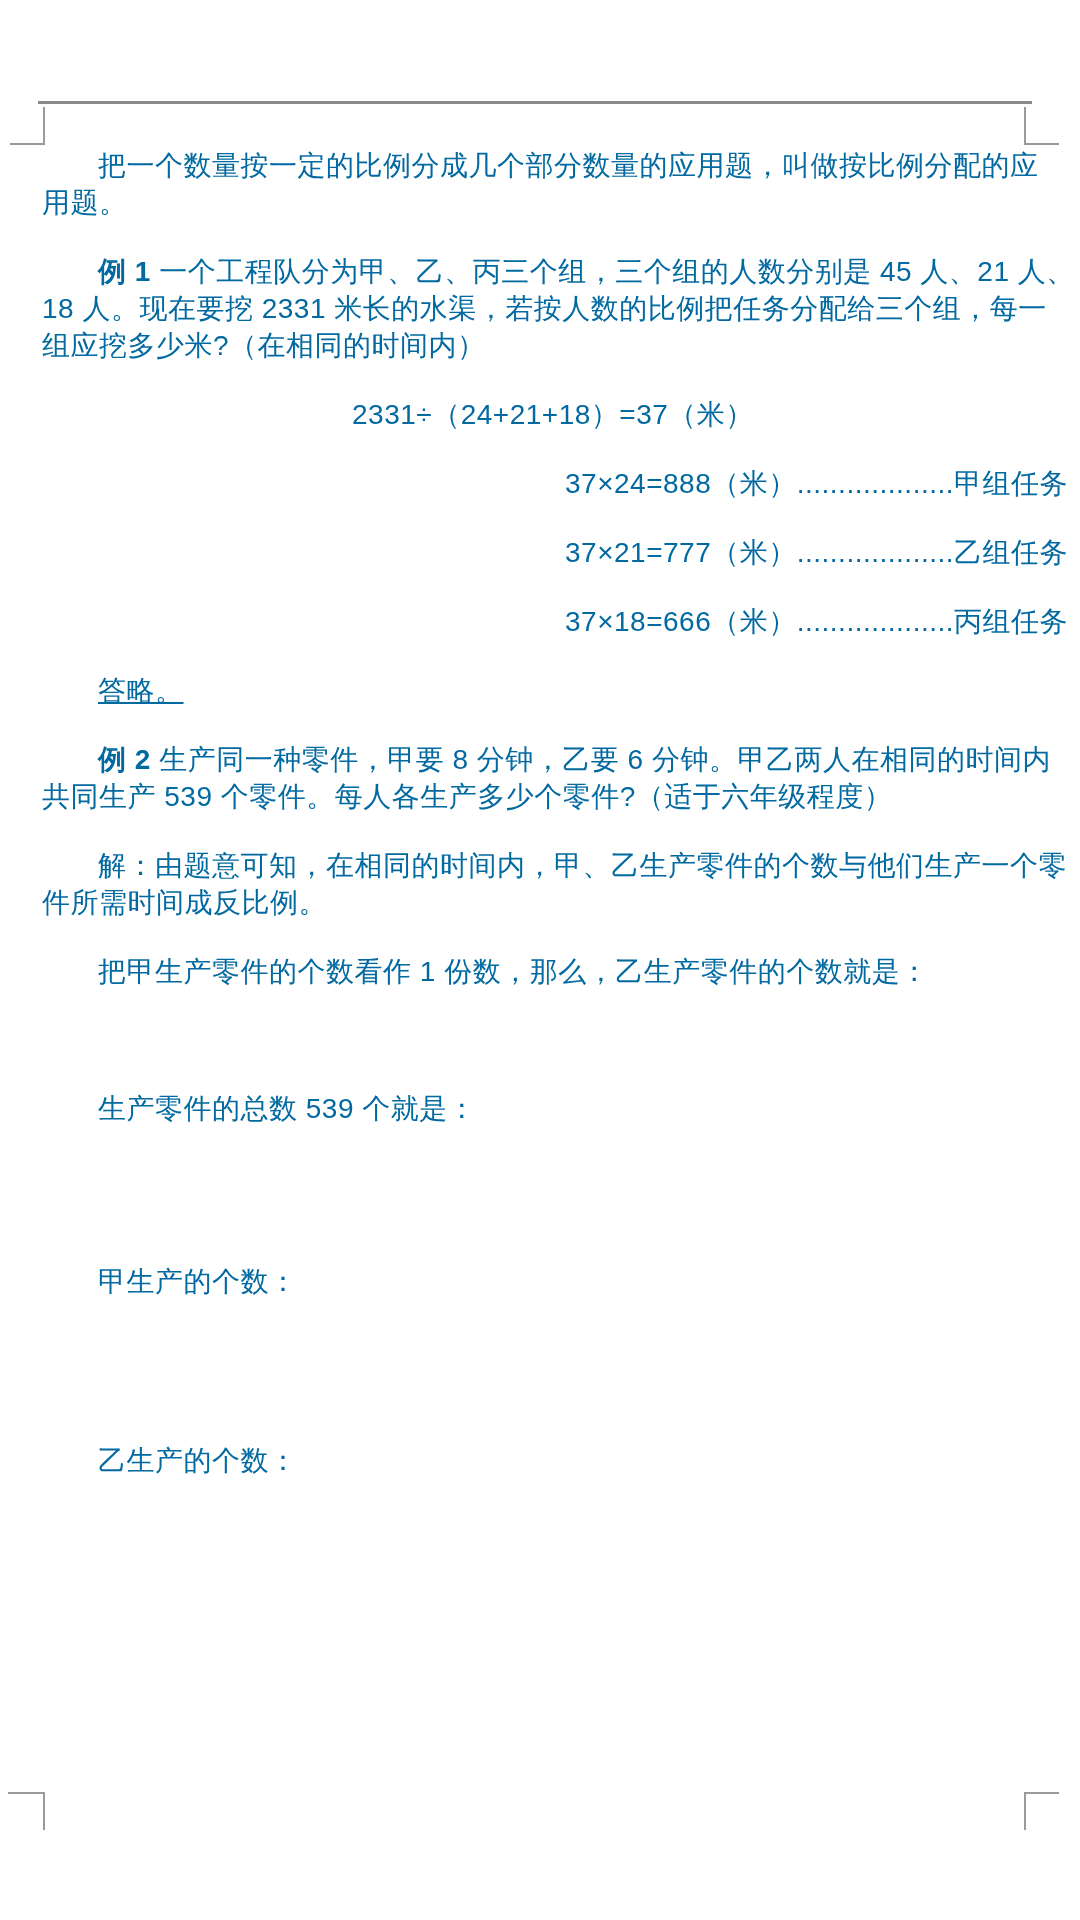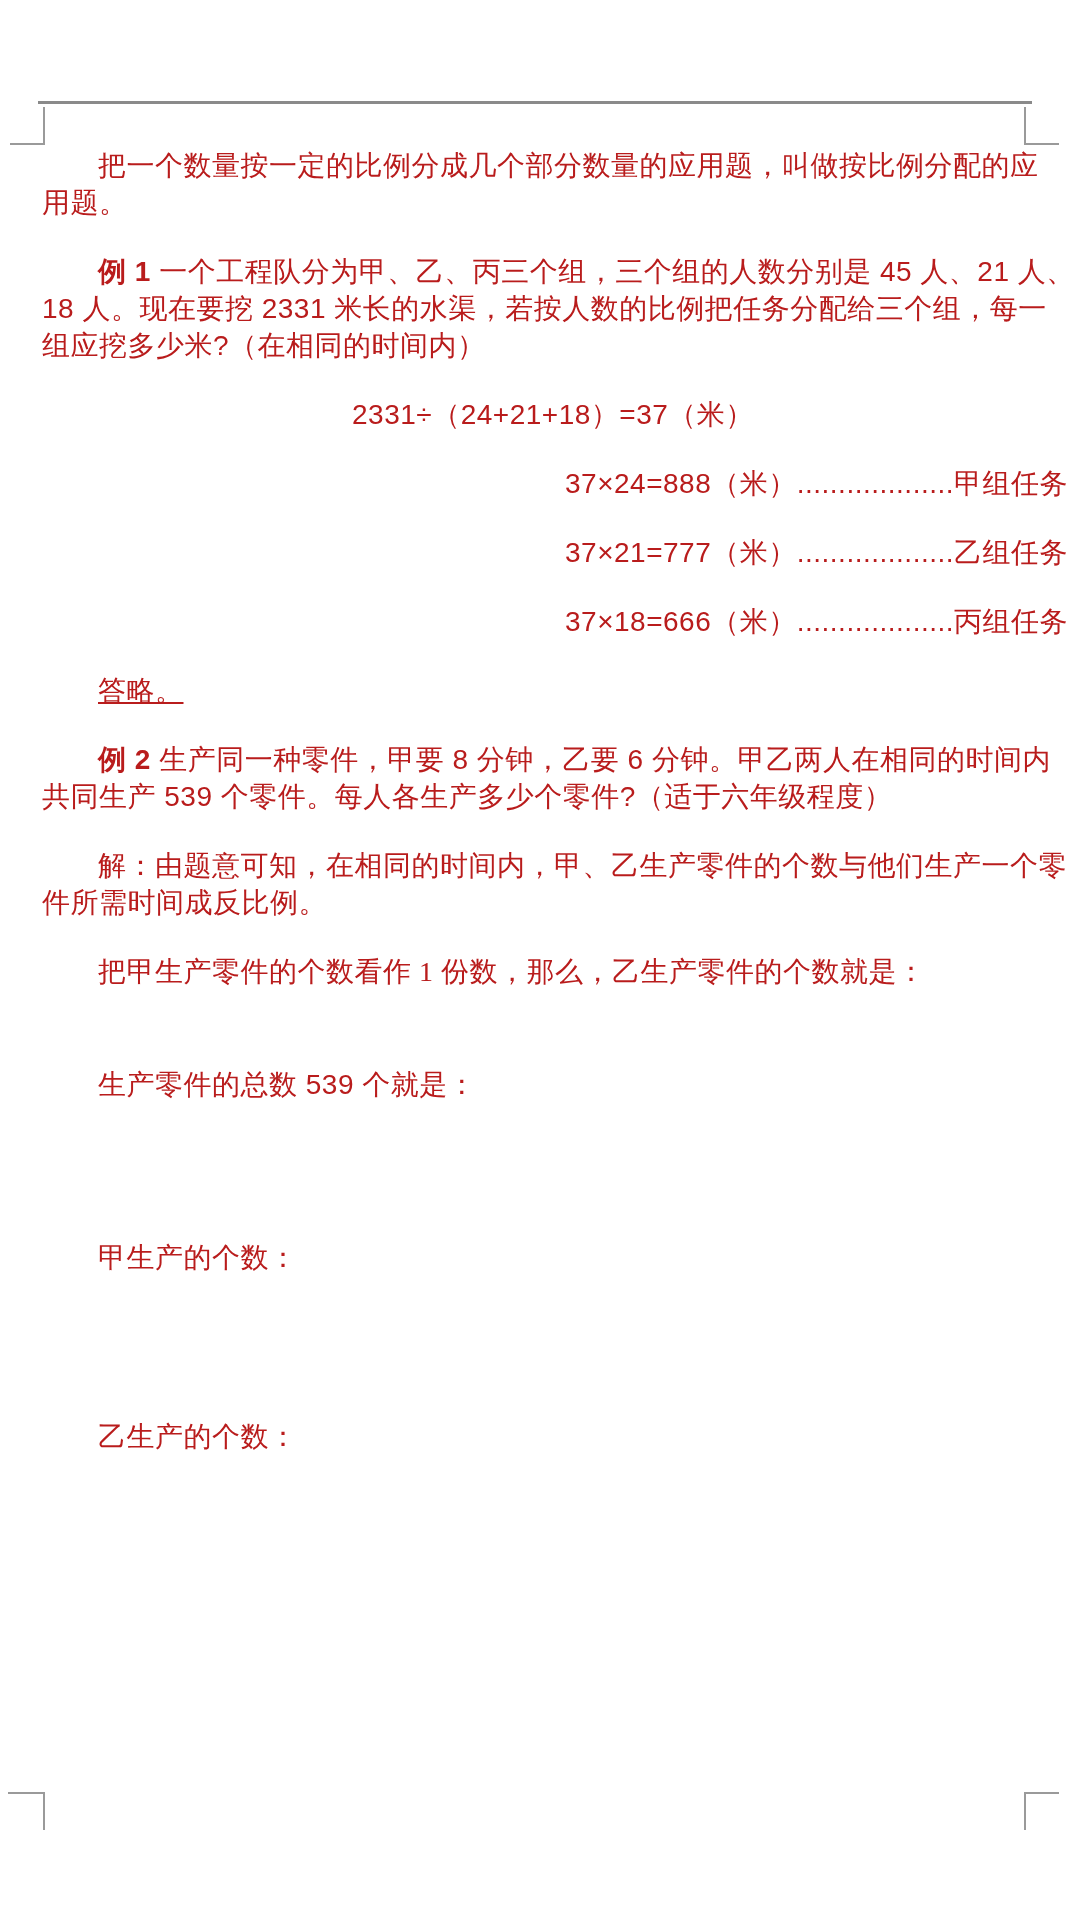--- a/index.html
+++ b/index.html
@@ -3,21 +3,21 @@
 <meta charset="utf-8">
 <style>
   html, body { margin: 0; padding: 0; background: #ffffff; }
   .page {
     position: relative;
     width: 1080px;
     height: 1920px;
     background: #ffffff;
     overflow: hidden;
     font-family: "Liberation Sans", sans-serif;
-    color: #b91c1c;
+    color: #0369a1;
   }
   .top-rule {
     position: absolute;
     left: 38px; top: 101px;
     width: 994px; height: 3px;
     background: #8a8a8a;
   }
   .corner { position: absolute; }
   .corner-tl {
     left: 10px; top: 107px; width: 33px; height: 36px;
@@ -42,21 +42,21 @@
   .content {
     position: absolute;
     left: 42px; top: 147px;
     width: 1000px;
     font-size: 28px;
     line-height: 37px;
     letter-spacing: 0.5px;
   }
   .p { margin: 0 0 32px 0; }
   .p-answer { margin-bottom: 32px; margin-top: 10px; text-decoration: underline; }
-  .gap-xl1 { margin-bottom: 76px; font-family: Liberation Serif, serif; }
+  .gap-xl1 { margin-bottom: 100px; }
   .gap-xl2 { margin-bottom: 136px; }
   .gap-xl3 { margin-bottom: 142px; margin-top: 22px; }
   .line { white-space: nowrap; }
   .indent { padding-left: 56px; }
   .formula-line { padding-left: 310px; }
   .task-line { padding-left: 523px; text-align: right; }
   .b { font-weight: bold; }
 </style>
 </head>
 <body>

